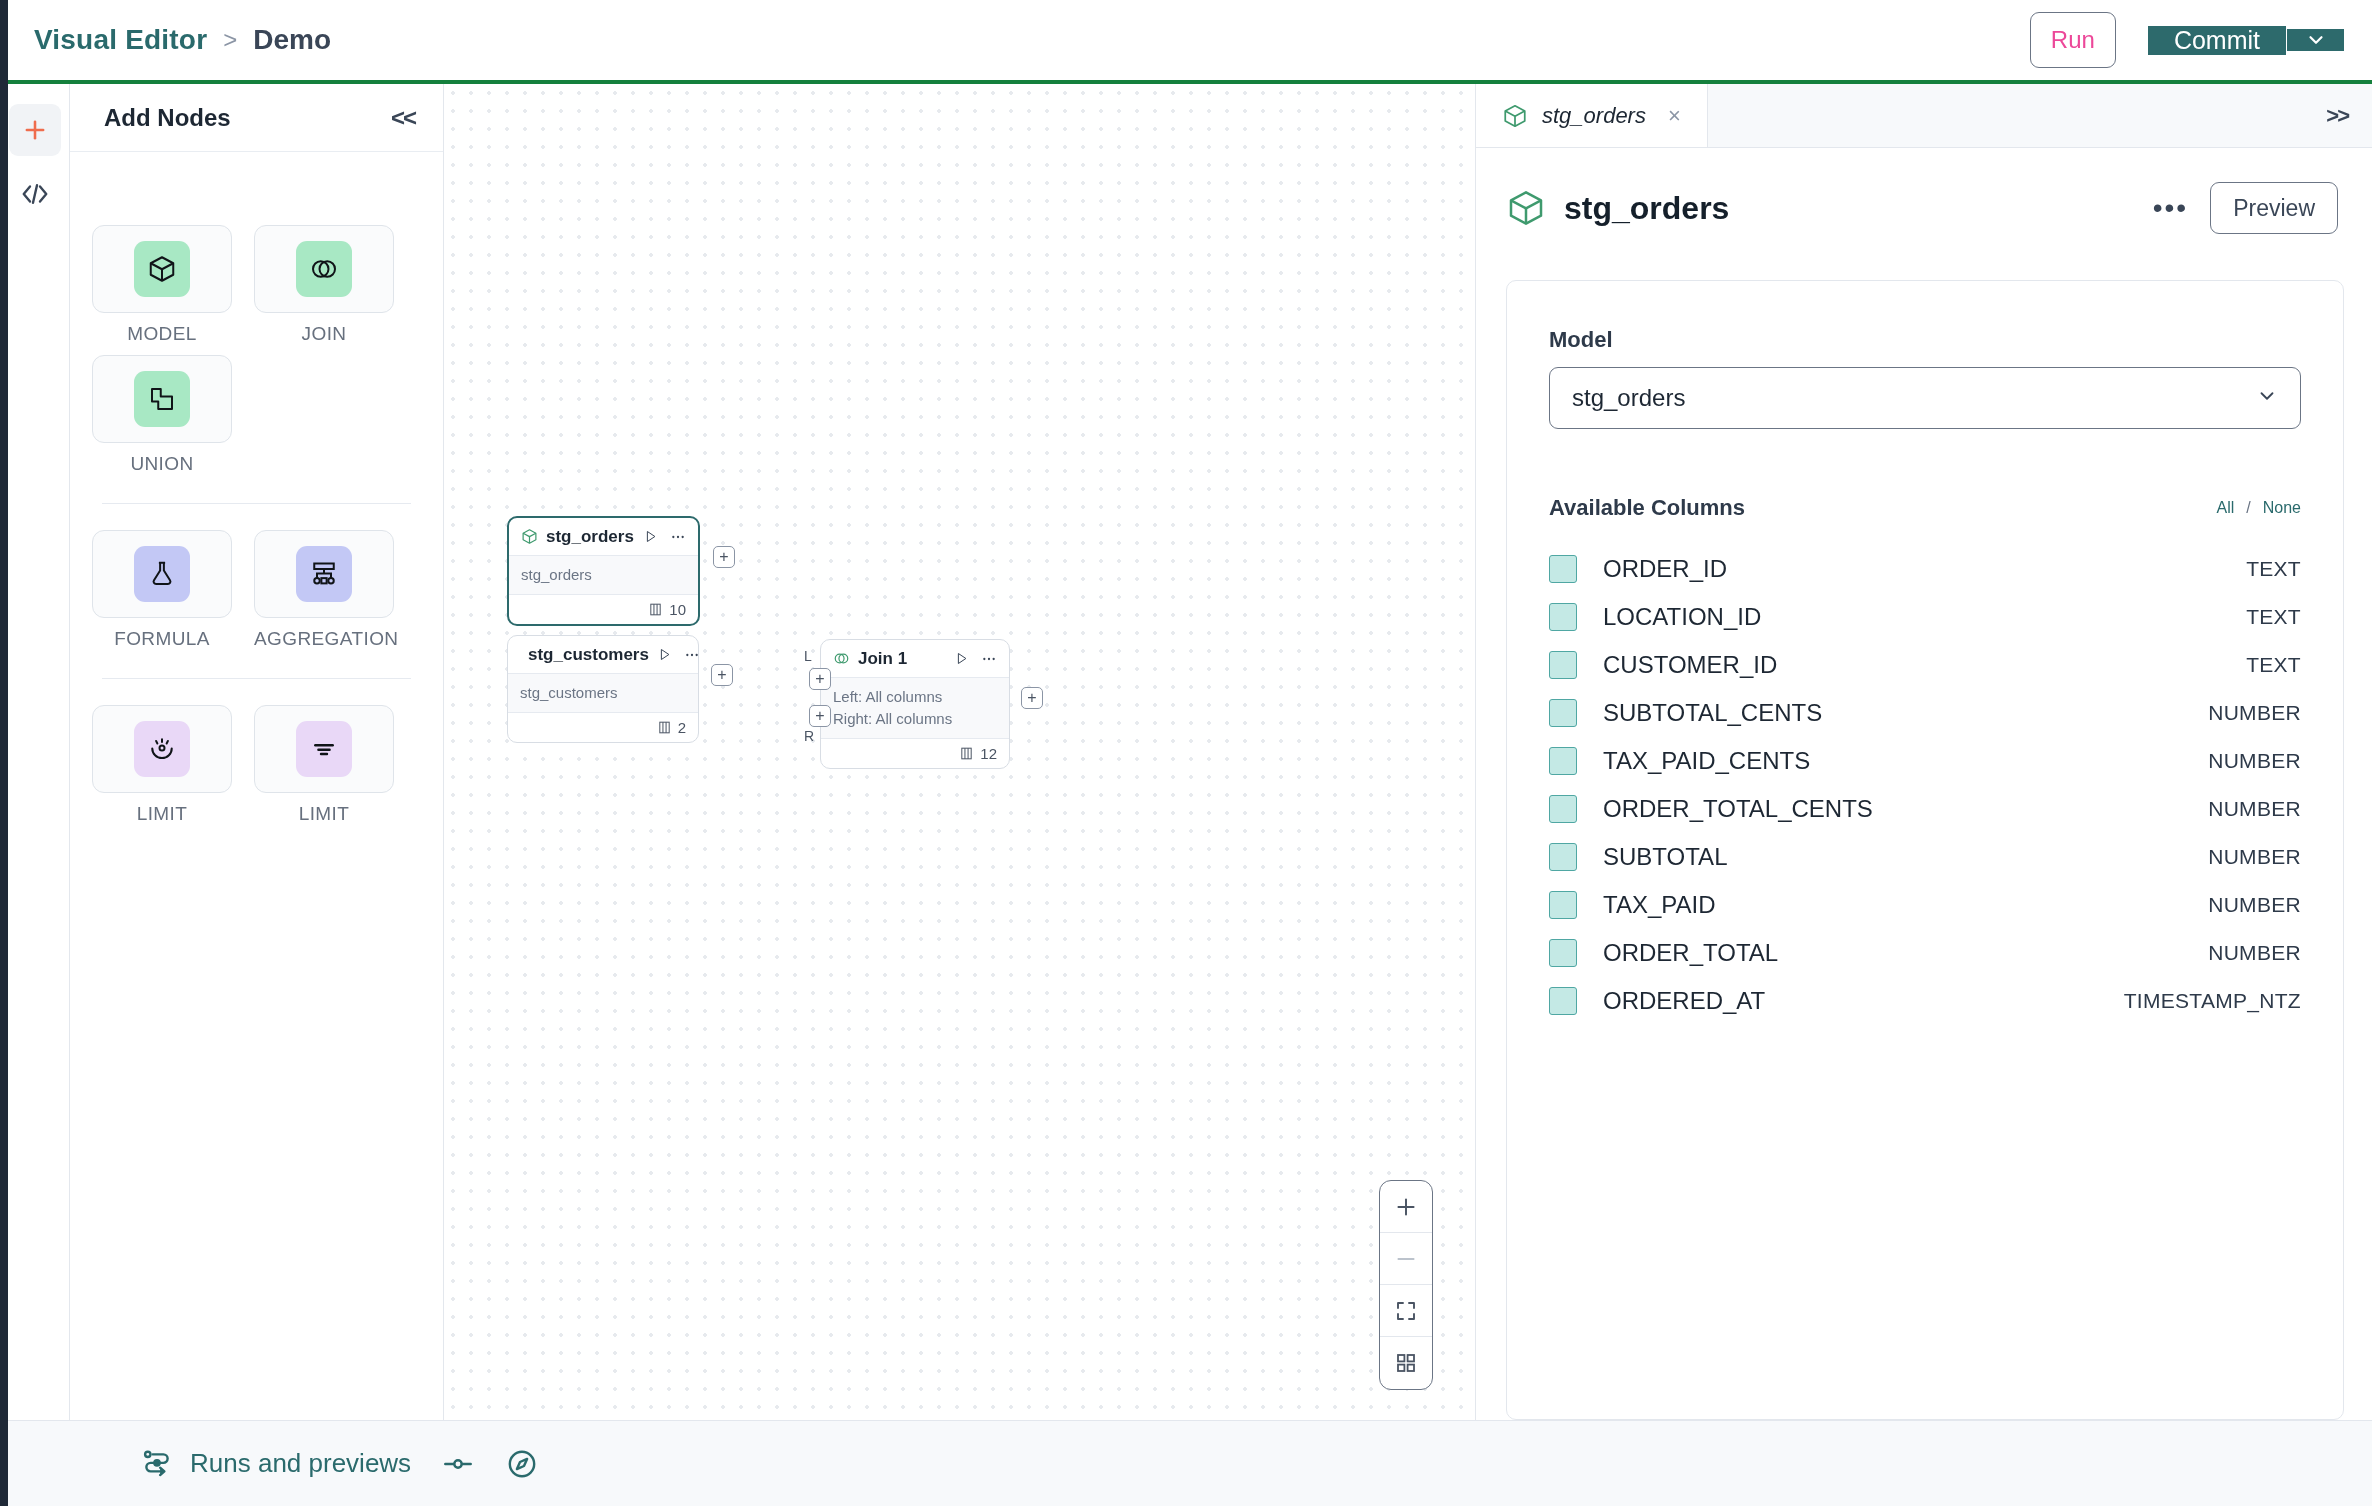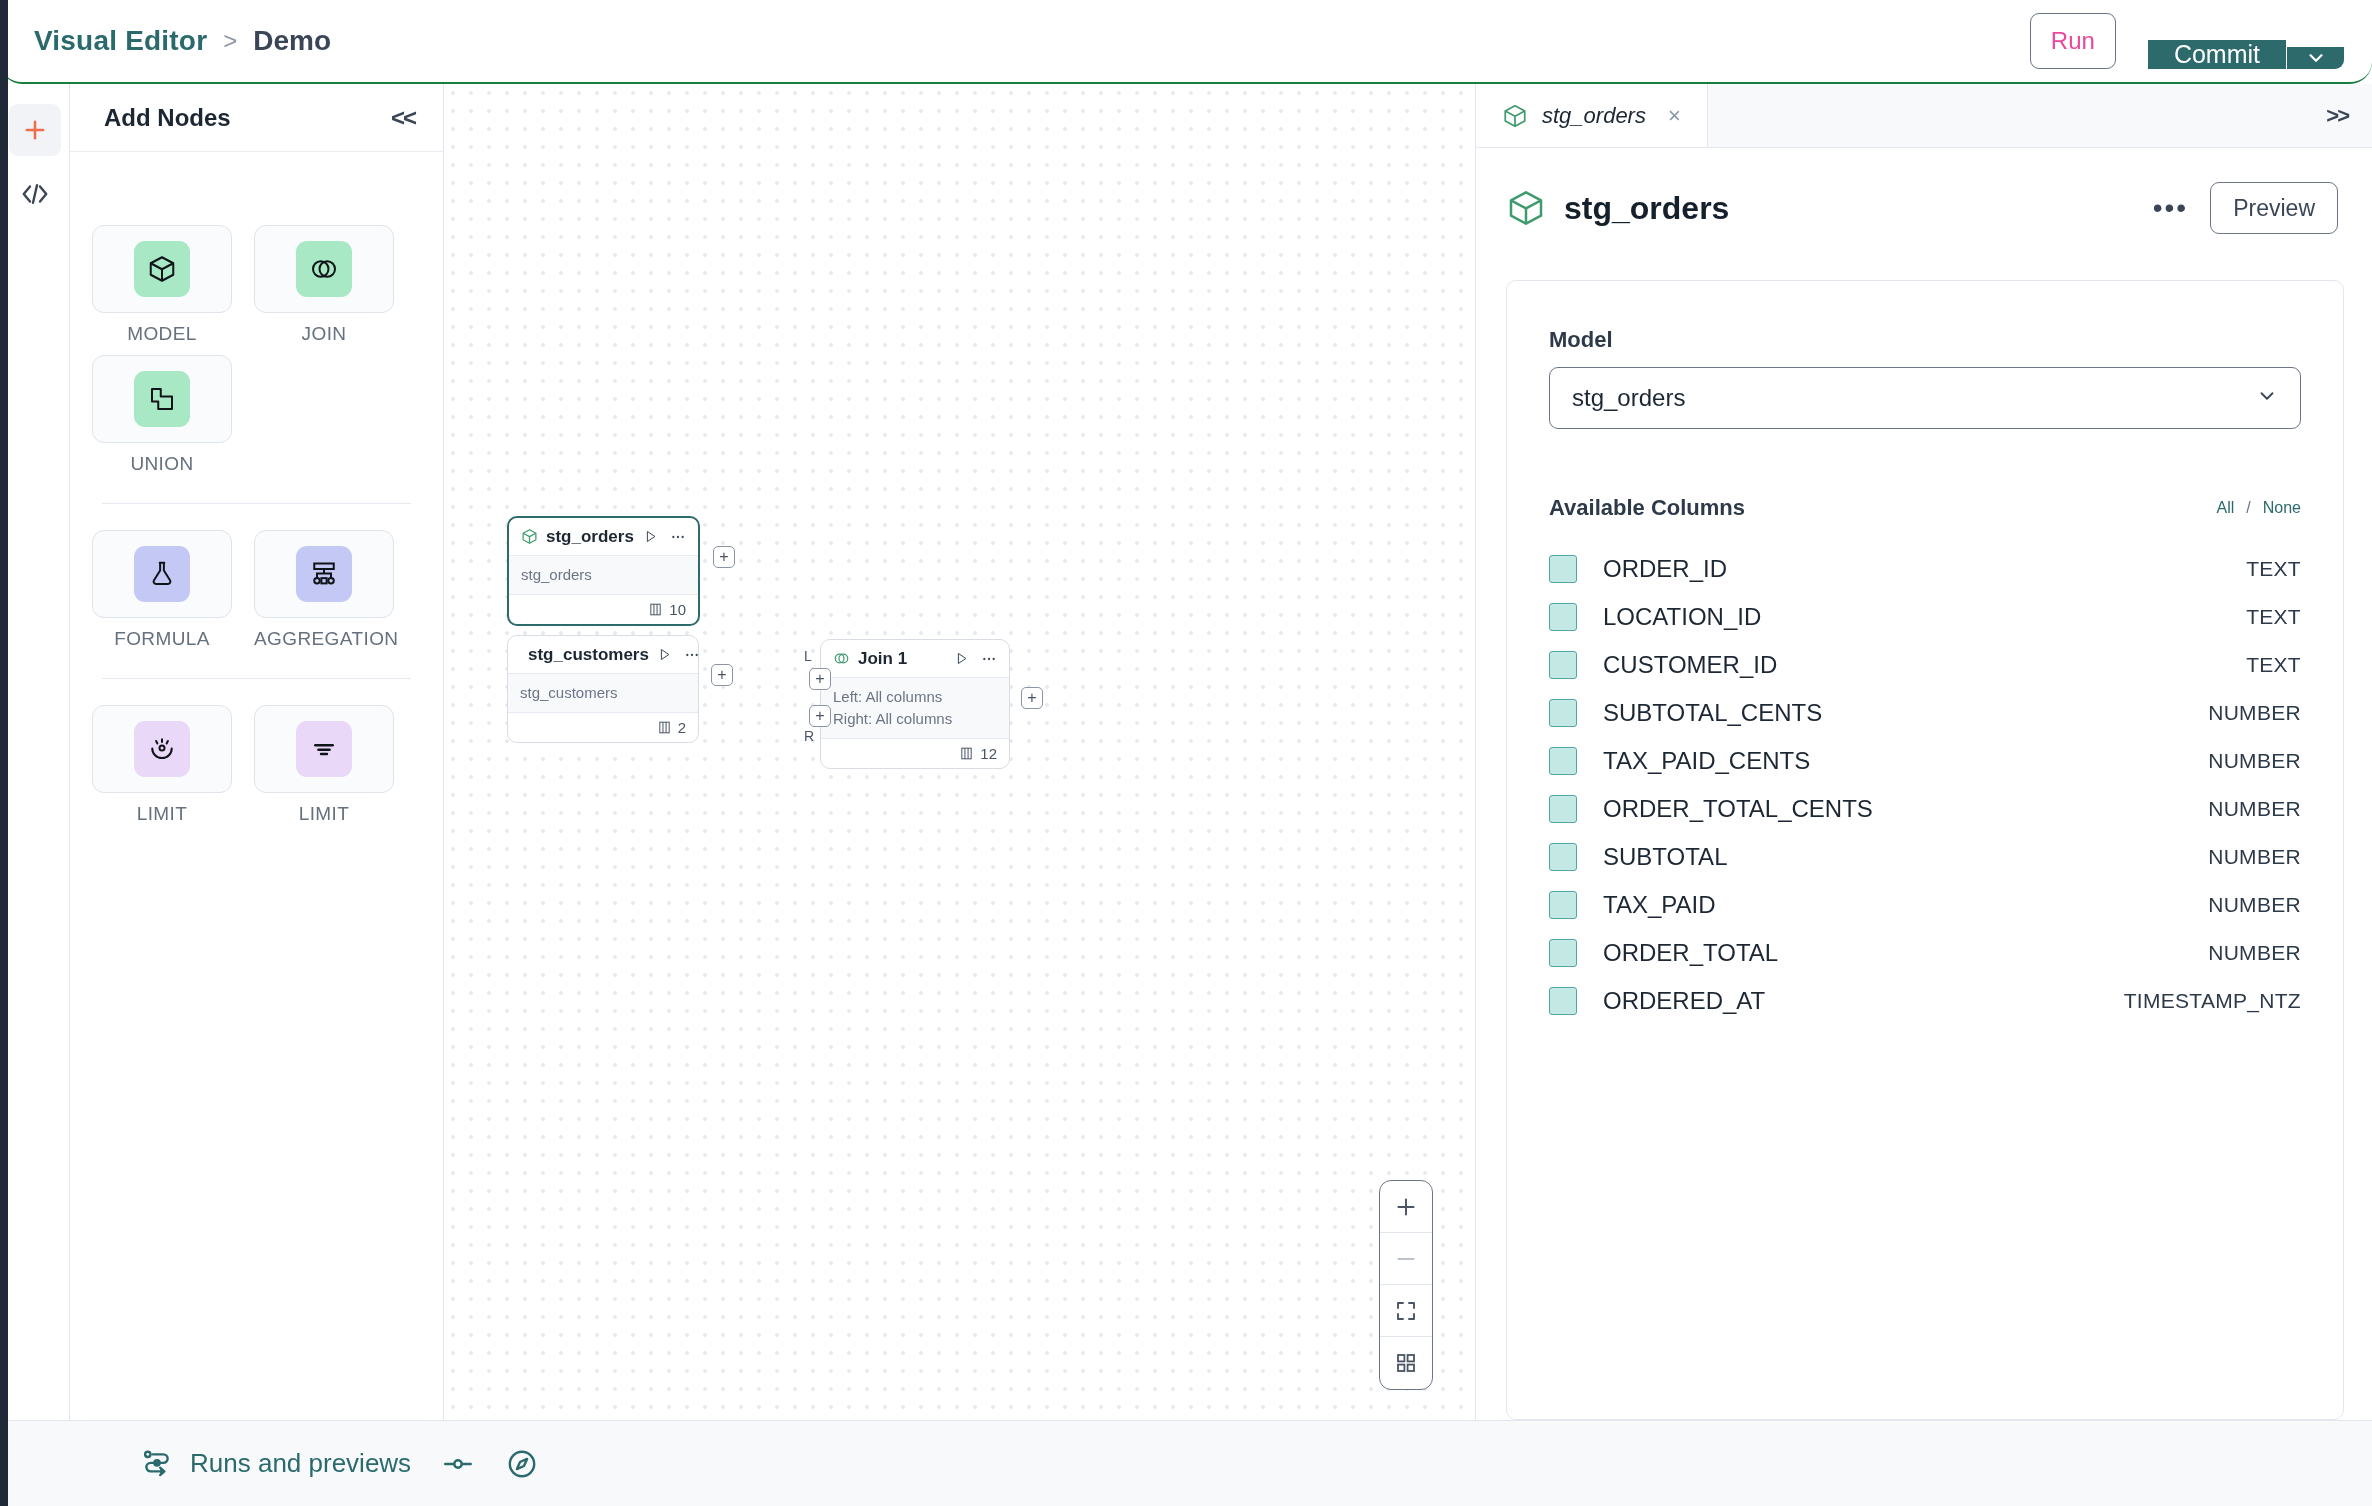--- a/index.html
+++ b/index.html
@@ -9,38 +9,37 @@
     background: #ffffff;
     color: #2e3a4a;
     overflow: hidden;
   }
   #app { position: relative; width: 2372px; height: 1506px; display: flex; flex-direction: column; }
 
   
   .topbar {
     height: 84px; flex: 0 0 84px;
     display: flex; align-items: center;
-    border-bottom: 2px solid #15803d;
+    border-bottom: 4px solid #15803d;
     background: #fff;
     padding: 0 28px 0 34px;
-    border-radius: 22px;
   }
   .breadcrumb { display: flex; align-items: center; gap: 16px; }
   .crumb-root { color: #2a6a6c; font-size: 28px; font-weight: bold; letter-spacing: .2px; }
   .crumb-sep { color: #8b95a5; font-size: 24px; font-weight: normal; }
   .crumb-leaf { color: #3a4657; font-size: 28px; font-weight: bold; }
   .topbar-spacer { flex: 1; }
   .topbar-actions { display: flex; align-items: center; gap: 16px; }
   .btn-run {
     height: 56px; min-width: 84px; padding: 0 20px;
     background: #fff; border: 1.5px solid #6b7585; border-radius: 9px;
     color: #ec4899; font-size: 24px; font-family: inherit; cursor: pointer;
     display: flex; align-items: center; justify-content: center;
   }
-  .commit-group { display: flex; align-items: flex-end; height: 56px; border-radius: 9px; overflow: hidden; padding-left: 16px; }
+  .commit-group { display: flex; align-items: center; height: 56px; border-radius: 9px; overflow: hidden; padding-left: 16px; }
   .btn-commit {
     background: #2d6a6c; color: #fff; border: none; padding: 0 26px;
     font-size: 25px; font-family: inherit; cursor: pointer; display:flex; align-items:center;
   }
   .btn-commit-caret {
     background: #2d6a6c; color: #fff; border: none; border-left: 1.5px solid #ffffff;
     width: 58px; cursor: pointer; display: flex; align-items: center; justify-content: center;
   }
 
   

